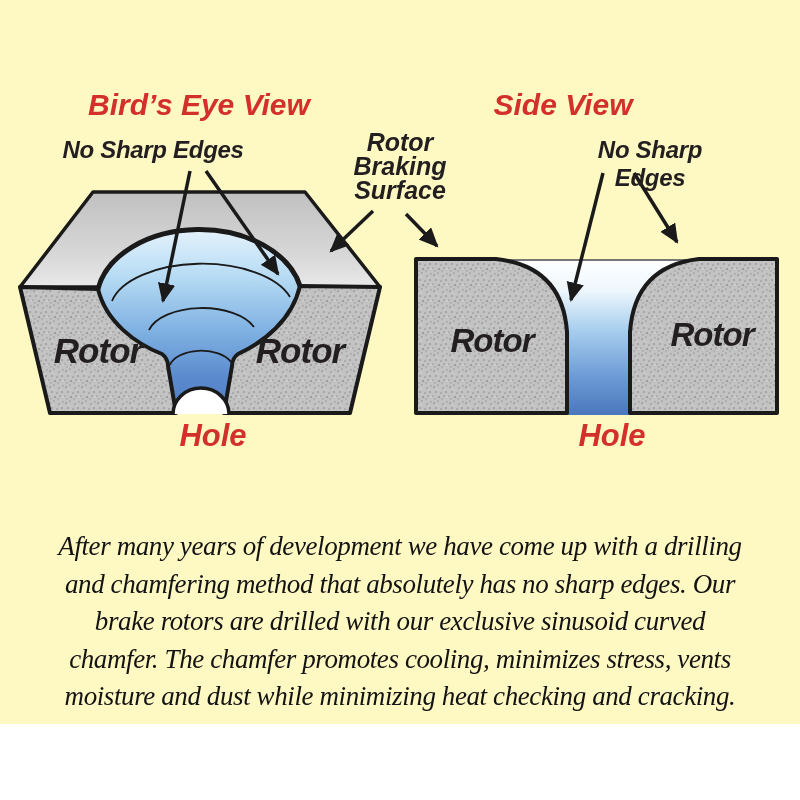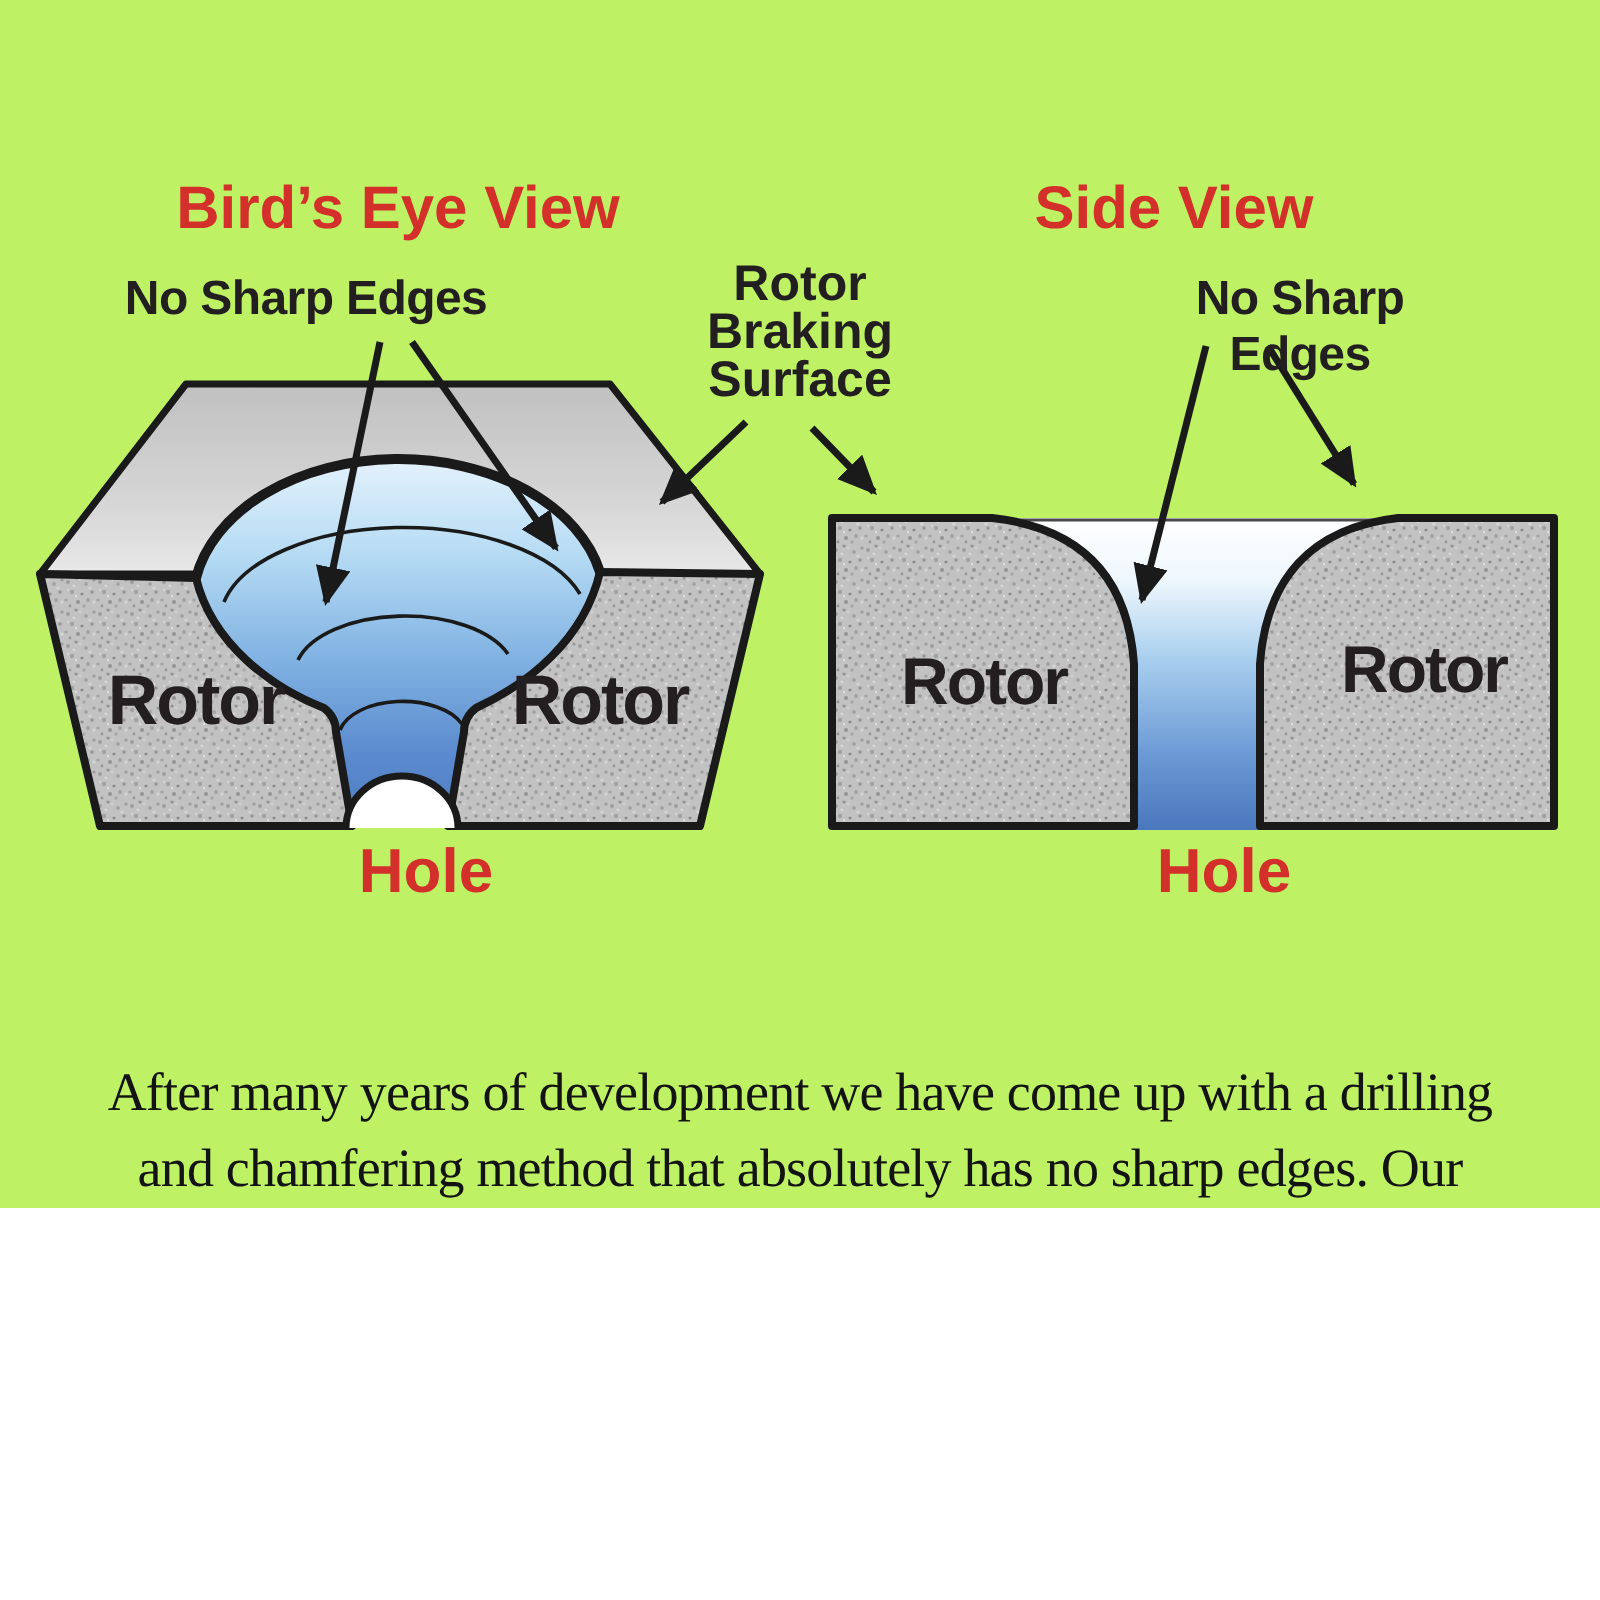--- a/index.html
+++ b/index.html
@@ -1,17 +1,17 @@
 <!DOCTYPE html>
 <html><head>
 <meta charset="utf-8">
 <style>
   html,body{margin:0;padding:0;background:#ffffff;}
-  #canvas{position:relative;width:800px;height:604px;background:#bef264;overflow:hidden;
-          font-family:"Liberation Sans", sans-serif;}
+  #canvas{position:relative;width:800px;height:724px;background:#fef9c3;overflow:hidden;
+          font-family:"Liberation Sans", sans-serif;font-style:italic;}
   .abs{position:absolute;white-space:pre-line;}
   .ctr{transform:translateX(-50%);text-align:center;}
   .red-title{font-size:30px;font-weight:bold;color:#d3302b;letter-spacing:0px;}
   .nse{font-size:24px;font-weight:bold;color:#231f20;letter-spacing:-0.3px;}
   .rbs{font-size:25px;font-weight:bold;color:#231f20;line-height:24px;text-align:center;}
   .rotor{font-weight:bold;color:#231f20;letter-spacing:-1px;}
   .rotor-be{font-size:35px;}
   .rotor-sv{font-size:33px;}
   .hole{font-size:31px;font-weight:bold;color:#d3302b;margin-left:12px;}
   #desc{left:50%;top:528px;width:798px;transform:translateX(-50%);
@@ -98,21 +98,21 @@
       <line x1="206" y1="171" x2="278" y2="274" marker-end="url(#ah)"></line>
       <line x1="373" y1="211" x2="331" y2="251" marker-end="url(#ah)"></line>
       <line x1="406" y1="214" x2="437" y2="246" marker-end="url(#ah)"></line>
       <line x1="603" y1="173" x2="571" y2="300" marker-end="url(#ah)"></line>
       <line x1="634" y1="173" x2="677" y2="242" marker-end="url(#ah)"></line>
     </g>
   </svg>
 
   <div class="abs ctr red-title" style="left:199px;top:88px;">Bird’s Eye View</div>
 
-  <div class="abs ctr red-title" style="left:587px;top:88px;">Side View</div>
+  <div class="abs ctr red-title" style="left:563px;top:88px;">Side View</div>
 
   <div class="abs ctr nse" style="left:153px;top:136px;">No Sharp Edges</div>
 
   <div class="abs ctr nse" style="left:650px;top:136px;">No Sharp Edges</div>
 
   <div class="abs rbs" style="left:340px;top:130px;width:120px;">Rotor
 Braking
 Surface</div>
 
   <div class="abs ctr rotor rotor-be" style="left:98px;top:331px;">Rotor</div>

